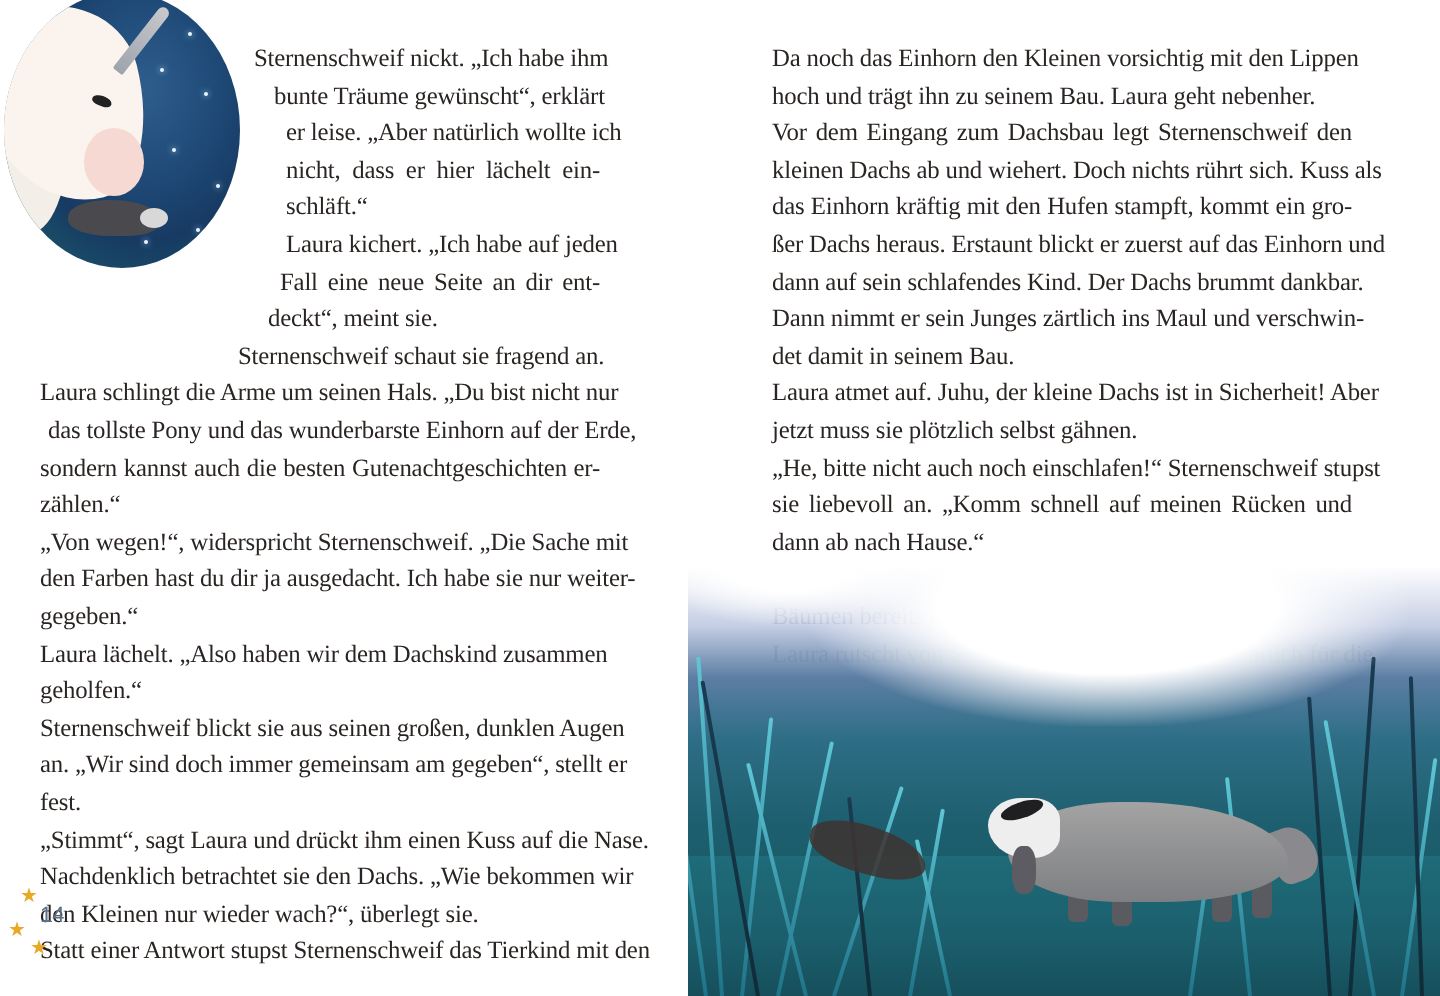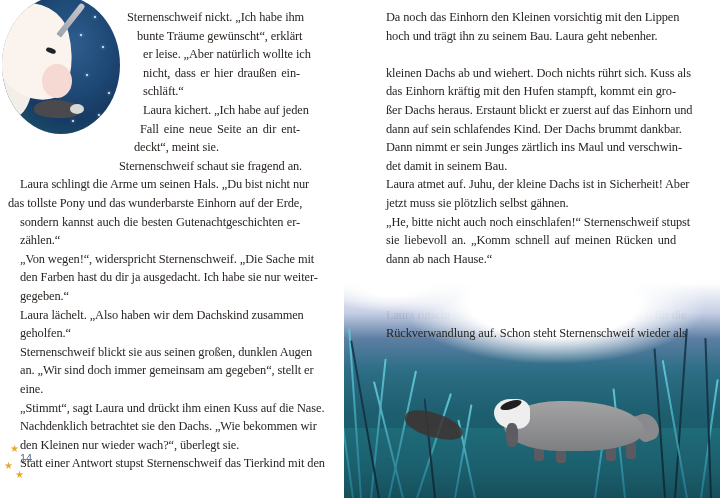--- a/index.html
+++ b/index.html
@@ -1,21 +1,21 @@
 <!DOCTYPE html>
 <html><head>
 <meta charset="utf-8">
 <style>
   html, body { margin:0; padding:0; }
   body { width:720px; height:498px; overflow:hidden; background:#ffffff; position:relative;
          font-family:"Liberation Serif","DejaVu Serif",serif; color:#2a2522; }
   .page { position:absolute; top:0; height:498px; background:#fff; }
   .page-left { left:0; width:355px; }
   .page-right { left:355px; width:365px; }
-  .ln { position:absolute; font-size:12.4px; line-height:18.6px; white-space:nowrap; letter-spacing:-0.1px; }
+  .ln { position:absolute; font-size:12.4px; line-height:18.6px; white-space:nowrap; letter-spacing:-0.1px;margin-top:12px; }
   .just { text-align:justify; text-align-last:justify; }
   
   .vignette { position:absolute; left:2px; top:-4px; width:118px; height:138px; border-radius:50%;
      background: radial-gradient(ellipse at 60% 35%, #2e5d8c 0%, #1f4a78 35%, #173a63 60%, #1a5468 85%, rgba(40,110,130,0.7) 95%, rgba(255,255,255,0) 100%);
      overflow:hidden; }
   .star { position:absolute; width:2px; height:2px; background:#e8f4ff; border-radius:50%; box-shadow:0 0 3px #bfe4ff; }
   .uni-head { position:absolute; left:-10px; top:6px; width:80px; height:100px; background:#fbf3ee;
      border-radius:45% 55% 40% 60% / 40% 40% 60% 60%; transform:rotate(-14deg); }
   .uni-mane { position:absolute; left:-6px; top:0; width:40px; height:120px; background:#f4eee9; border-radius:50%; }
   .uni-muzzle { position:absolute; left:40px; top:68px; width:30px; height:34px; background:#f6d9d2; border-radius:50%; }
@@ -63,67 +63,67 @@
     <span class="star" style="left:84px;top:78px"></span>
     <span class="star" style="left:106px;top:96px"></span>
     <span class="star" style="left:78px;top:38px"></span>
     <span class="star" style="left:96px;top:118px"></span>
     <span class="star" style="left:70px;top:124px"></span>
   </div>
 
   <div class="ln just" style="left:127px;top:8px;width:173px">Sternenschweif nickt. „Ich habe ihm</div>
   <div class="ln just" style="left:137px;top:26.6px;width:163px">bunte Träume gewünscht“, erklärt</div>
   <div class="ln just" style="left:143px;top:45.2px;width:157px">er leise. „Aber natürlich wollte ich</div>
-  <div class="ln just" style="left:143px;top:63.8px;width:157px">nicht, dass er hier draußen ein-</div>
+  <div class="ln just" style="left:143px;top:63.8px;width:157px">nicht, dass er hier lächelt ein-</div>
   <div class="ln" style="left:143px;top:82.4px">schläft.“</div>
   <div class="ln just" style="left:143px;top:101px;width:157px">Laura kichert. „Ich habe auf jeden</div>
   <div class="ln just" style="left:140px;top:119.6px;width:160px">Fall eine neue Seite an dir ent-</div>
   <div class="ln" style="left:134px;top:138.2px">deckt“, meint sie.</div>
   <div class="ln" style="left:119px;top:156.8px">Sternenschweif schaut sie fragend an.</div>
 
   <div class="ln just" style="left:20px;top:175.4px;width:280px">Laura schlingt die Arme um seinen Hals. „Du bist nicht nur</div>
-  <div class="ln just" style="left:8px;top:194px;width:280px">das tollste Pony und das wunderbarste Einhorn auf der Erde,</div>
+  <div class="ln just" style="left:24px;top:194px;width:280px">das tollste Pony und das wunderbarste Einhorn auf der Erde,</div>
   <div class="ln just" style="left:20px;top:212.6px;width:280px">sondern kannst auch die besten Gutenachtgeschichten er-</div>
   <div class="ln" style="left:20px;top:231.2px">zählen.“</div>
   <div class="ln just" style="left:20px;top:249.8px;width:280px">„Von wegen!“, widerspricht Sternenschweif. „Die Sache mit</div>
   <div class="ln just" style="left:20px;top:268.4px;width:280px">den Farben hast du dir ja ausgedacht. Ich habe sie nur weiter-</div>
   <div class="ln" style="left:20px;top:287px">gegeben.“</div>
   <div class="ln just" style="left:20px;top:305.6px;width:280px">Laura lächelt. „Also haben wir dem Dachskind zusammen</div>
   <div class="ln" style="left:20px;top:324.2px">geholfen.“</div>
   <div class="ln just" style="left:20px;top:342.8px;width:280px">Sternenschweif blickt sie aus seinen großen, dunklen Augen</div>
   <div class="ln just" style="left:20px;top:361.4px;width:280px">an. „Wir sind doch immer gemeinsam am gegeben“, stellt er</div>
-  <div class="ln" style="left:20px;top:380px">eine.</div>
+  <div class="ln" style="left:20px;top:380px">fest.</div>
   <div class="ln just" style="left:20px;top:398.6px;width:280px">„Stimmt“, sagt Laura und drückt ihm einen Kuss auf die Nase.</div>
   <div class="ln just" style="left:20px;top:417.2px;width:280px">Nachdenklich betrachtet sie den Dachs. „Wie bekommen wir</div>
   <div class="ln" style="left:20px;top:435.8px">den Kleinen nur wieder wach?“, überlegt sie.</div>
   <div class="ln just" style="left:20px;top:454.4px;width:280px">Statt einer Antwort stupst Sternenschweif das Tierkind mit den</div>
 
   <span class="gstar" style="left:10px;top:444px">★</span>
   <span class="gstar" style="left:4px;top:461px">★</span>
   <span class="gstar" style="left:15px;top:470px">★</span>
   <span class="pagenum">14</span>
 </div>
 
 <div class="page page-right">
   <div class="ln just" style="left:31px;top:8px;width:290px">Da noch das Einhorn den Kleinen vorsichtig mit den Lippen</div>
   <div class="ln" style="left:31px;top:26.6px">hoch und trägt ihn zu seinem Bau. Laura geht nebenher.</div>
+  <div class="ln just" style="left:31px;top:45.2px;width:290px">Vor dem Eingang zum Dachsbau legt Sternenschweif den</div>
   <div class="ln just" style="left:31px;top:63.8px;width:290px">kleinen Dachs ab und wiehert. Doch nichts rührt sich. Kuss als</div>
   <div class="ln just" style="left:31px;top:82.4px;width:290px">das Einhorn kräftig mit den Hufen stampft, kommt ein gro-</div>
   <div class="ln just" style="left:31px;top:101px;width:290px">ßer Dachs heraus. Erstaunt blickt er zuerst auf das Einhorn und</div>
   <div class="ln just" style="left:31px;top:119.6px;width:290px">dann auf sein schlafendes Kind. Der Dachs brummt dankbar.</div>
   <div class="ln just" style="left:31px;top:138.2px;width:290px">Dann nimmt er sein Junges zärtlich ins Maul und verschwin-</div>
   <div class="ln" style="left:31px;top:156.8px">det damit in seinem Bau.</div>
   <div class="ln just" style="left:31px;top:175.4px;width:290px">Laura atmet auf. Juhu, der kleine Dachs ist in Sicherheit! Aber</div>
   <div class="ln" style="left:31px;top:194px">jetzt muss sie plötzlich selbst gähnen.</div>
   <div class="ln just" style="left:31px;top:212.6px;width:290px">„He, bitte nicht auch noch einschlafen!“ Sternenschweif stupst</div>
   <div class="ln just" style="left:31px;top:231.2px;width:290px">sie liebevoll an. „Komm schnell auf meinen Rücken und</div>
   <div class="ln" style="left:31px;top:249.8px">dann ab nach Hause.“</div>
   <div class="ln" style="left:31px;top:287px">Bäumen bereits die Sonne auf.</div>
   <div class="ln just" style="left:31px;top:305.6px;width:290px">Laura rutscht von Sternenschweif und sagt den Spruch für die</div>
-  <div class="ln just" style="left:31px;top:324.2px;width:290px;z-index:2">Rückverwandlung auf. Schon steht Sternenschweif wieder als</div>
 </div>
 
 <div class="illus">
   <div class="ground"></div>
   <div class="grass" style="left:8px;height:150px;transform:rotate(-8deg)"></div>
   <div class="grass" style="left:16px;height:170px;transform:rotate(-4deg)"></div>
   <div class="grass" style="left:26px;height:140px;transform:rotate(6deg)"></div>
   <div class="grass dark" style="left:34px;height:160px;transform:rotate(-10deg)"></div>
   <div class="grass" style="left:44px;height:130px;transform:rotate(12deg)"></div>
   <div class="grass" style="left:58px;height:120px;transform:rotate(-14deg)"></div>

